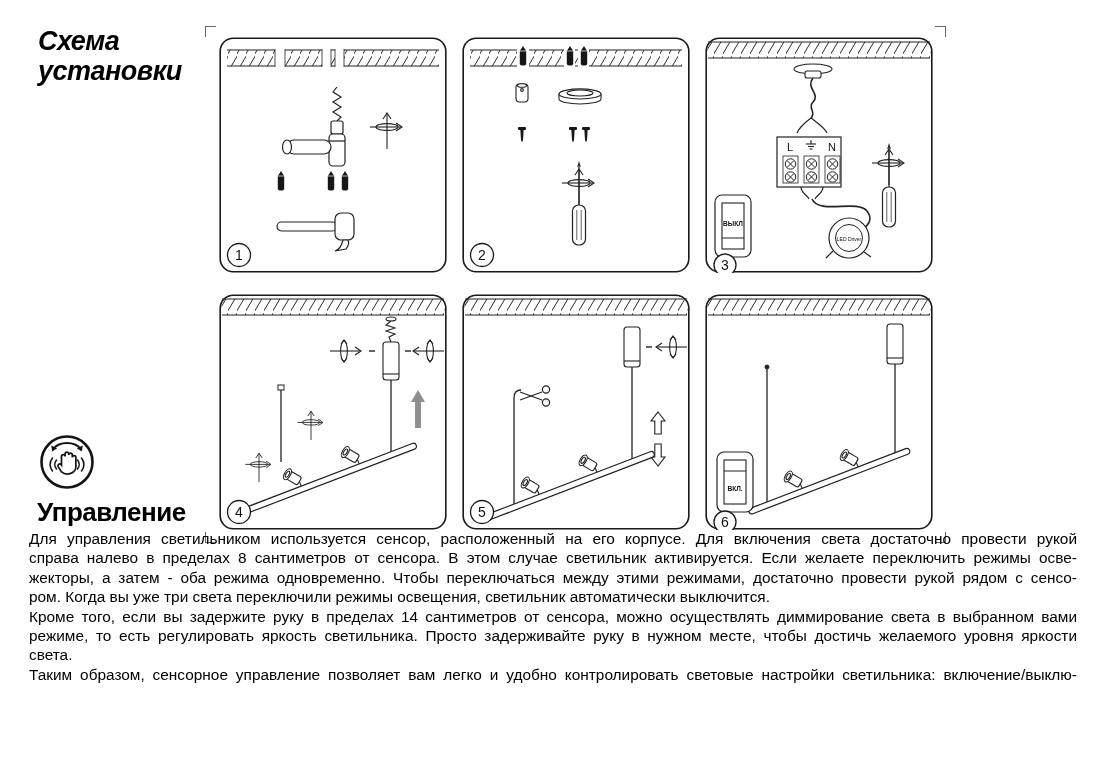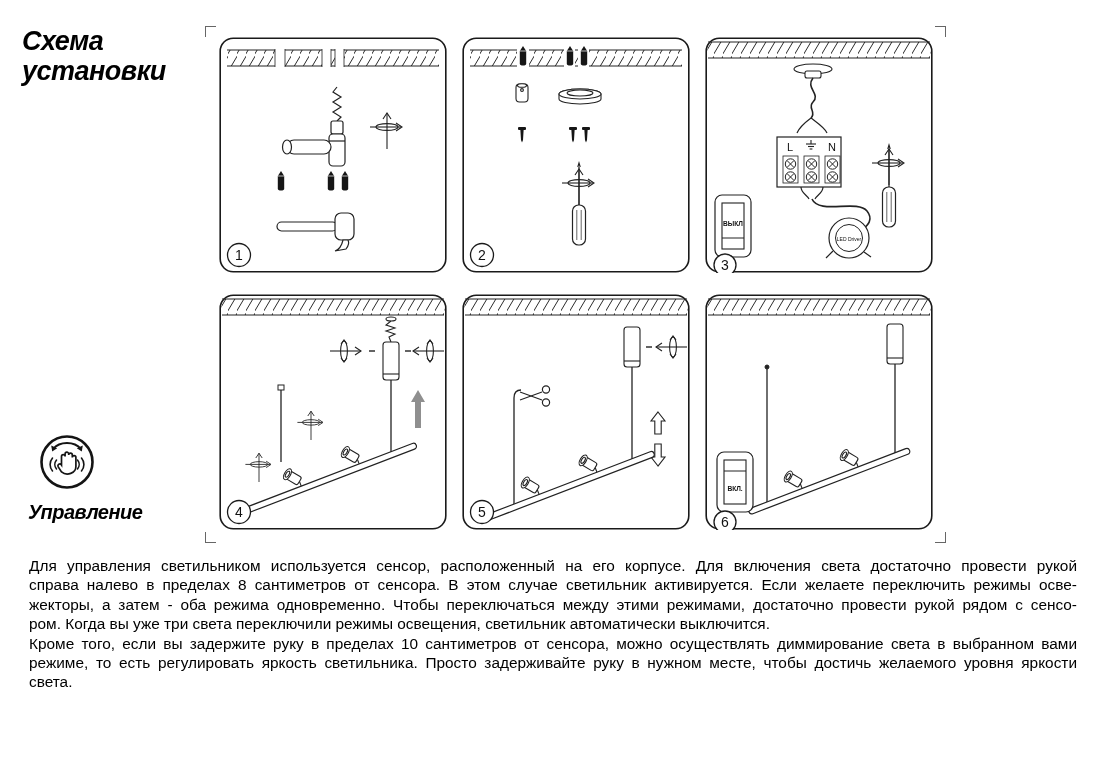--- a/index.html
+++ b/index.html
@@ -1,26 +1,26 @@
 <!DOCTYPE html>
 <html><head>
 <meta charset="utf-8">
 <style>
   html,body{margin:0;padding:0;background:#fff;}
   body{width:1104px;height:777px;position:relative;font-family:"Liberation Sans",sans-serif;color:#000;overflow:hidden;}
-  .hdr{position:absolute;left:22px;top:26px;font-size:27px;line-height:30px;font-weight:bold;font-style:italic;letter-spacing:-0.5px;}
-  .hdr2{position:absolute;left:28px;top:497px;font-size:20px;line-height:30px;font-weight:bold;font-style:italic;letter-spacing:-0.5px;}
+  .hdr{position:absolute;left:38px;top:26px;font-size:27px;line-height:30px;font-weight:bold;font-style:italic;letter-spacing:-0.5px;}
+  .hdr2{position:absolute;left:37px;top:497px;font-size:26px;line-height:30px;font-weight:bold;letter-spacing:-0.5px;}
   .panel{position:absolute;width:228px;height:236px;}
   .crop{position:absolute;width:10px;height:10px;border:0 solid #666;}
   .crop.tl{left:205px;top:26px;border-top-width:1px;border-left-width:1px;}
   .crop.tr{left:935px;top:26px;border-top-width:1px;border-right-width:1px;}
   .crop.bl{left:205px;top:532px;border-bottom-width:1px;border-left-width:1px;}
   .crop.br{left:935px;top:532px;border-bottom-width:1px;border-right-width:1px;}
   .sensor-badge{position:absolute;left:39px;top:434px;width:56px;height:56px;}
-  .bodytext{position:absolute;left:29px;top:556px;width:1048px;font-size:15.4px;line-height:19.4px;}
+  .bodytext{position:absolute;left:29px;top:529px;width:1048px;font-size:15.4px;line-height:19.4px;}
   .ln{text-align:justify;text-align-last:justify;white-space:normal;}
   .ln.end{text-align-last:auto;}
   svg{display:block;}
   .defsvg{position:absolute;width:0;height:0;}
   text{font-family:"Liberation Sans",sans-serif;}
 </style>
 </head>
 <body>
 
 <svg class="defsvg" aria-hidden="true">
@@ -367,16 +367,17 @@
 
 <div class="hdr2">
   <div>Управление</div>
 </div>
 
 <div class="bodytext">
   <div class="ln">Для управления светильником используется сенсор, расположенный на его корпусе. Для включения света достаточно провести рукой</div>
   <div class="ln">справа налево в пределах 8 сантиметров от сенсора. В этом случае светильник активируется. Если желаете переключить режимы осве-</div>
   <div class="ln">жекторы, а затем - оба режима одновременно. Чтобы переключаться между этими режимами, достаточно провести рукой рядом с сенсо-</div>
   <div class="ln end">ром. Когда вы уже три света переключили режимы освещения, светильник автоматически выключится.</div>
-  <div class="ln">Кроме того, если вы задержите руку в пределах 10 сантиметров от сенсора, можно осуществлять диммирование света в выбранном вами</div>
+  <div class="ln">Кроме того, если вы задержите руку в пределах 14 сантиметров от сенсора, можно осуществлять диммирование света в выбранном вами</div>
   <div class="ln">режиме, то есть регулировать яркость светильника. Просто задерживайте руку в нужном месте, чтобы достичь желаемого уровня яркости</div>
   <div class="ln end">света.</div>
+  <div class="ln">Таким образом, сенсорное управление позволяет вам легко и удобно контролировать световые настройки светильника: включение/выклю-</div>
 </div>
 
 </body></html>

